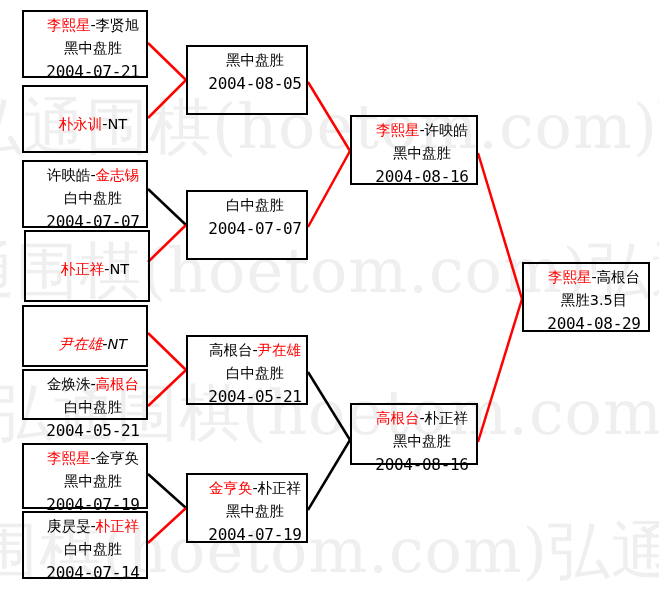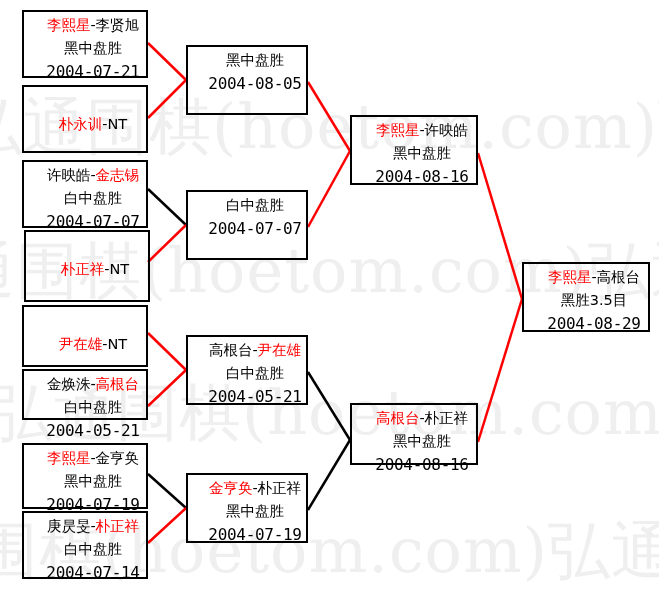--- a/index.html
+++ b/index.html
@@ -106,21 +106,21 @@
   <div class="box" style="left:22px;top:160px;width:126px;height:68px;">
     <span class="ln"><span class="blk">许映皓</span><span class="sep">-</span><span class="red">金志锡</span></span>
     <span class="ln">白中盘胜</span>
     <span class="ln date">2004-07-07</span>
   </div>
 
   <div class="box bye" style="left:24px;top:230px;width:126px;height:72px;">
     <span class="ln"><span class="red">朴正祥</span><span class="sep">-</span><span class="blk">NT</span></span>
   </div>
 
-  <div class="box bye" style="left:22px;top:305px;width:126px;height:62px;">
+  <div class="box bye" style="left:22px;top:305px;width:126px;height:62px;font-style:italic;">
     <span class="ln"><span class="red">尹在雄</span><span class="sep">-</span><span class="blk">NT</span></span>
   </div>
 
   <div class="box" style="left:22px;top:369px;width:126px;height:51px;">
     <span class="ln"><span class="blk">金焕洙</span><span class="sep">-</span><span class="red">高根台</span></span>
     <span class="ln">白中盘胜</span>
     <span class="ln date">2004-05-21</span>
   </div>
 
   <div class="box" style="left:22px;top:443px;width:126px;height:66px;">

